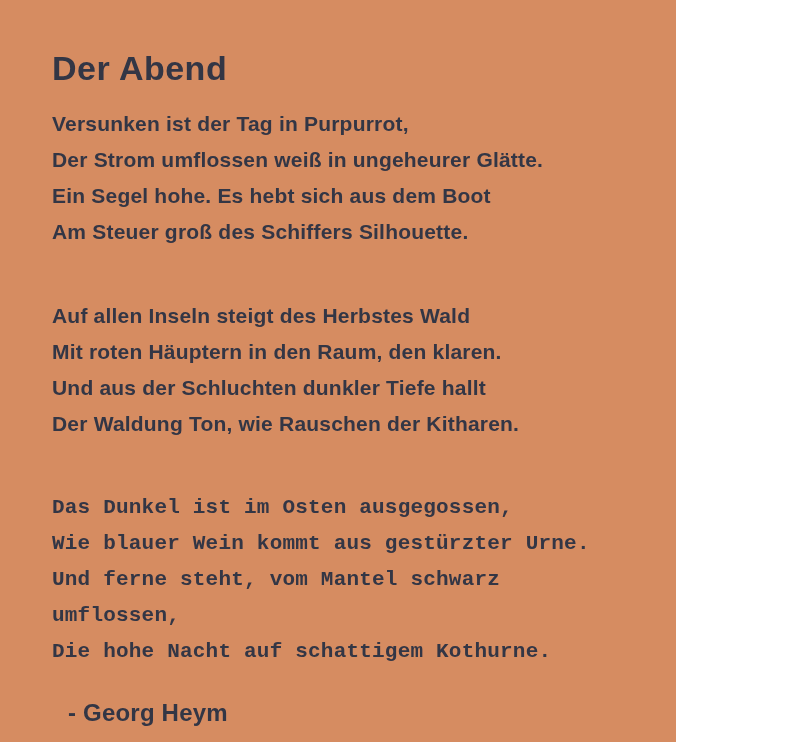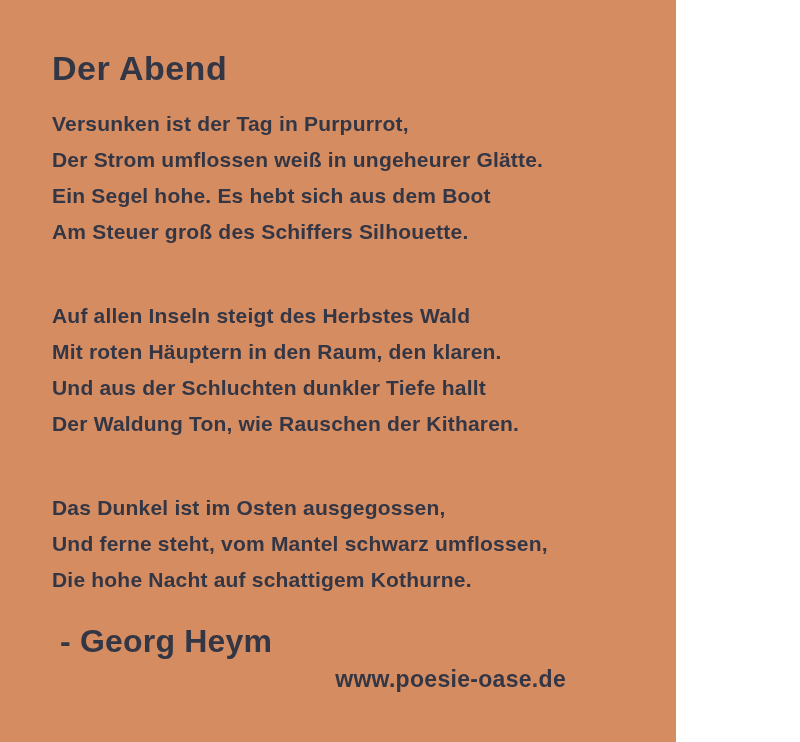--- a/index.html
+++ b/index.html
@@ -23,31 +23,32 @@
     font-size: 34px;
     font-weight: 700;
     line-height: 44px;
     letter-spacing: 0.5px;
   }
   .stanza {
     margin: 0 0 48px 0;
   }
   .stanza.last {
     margin-bottom: 25px;
+    font-family: Liberation Mono, monospace;
   }
   .line {
     margin: 0;
     font-size: 21px;
     font-weight: 700;
     line-height: 36px;
     letter-spacing: 0.2px;
   }
   .author {
-    margin: 8px;
-    font-size: 32px;
+    margin: 16px;
+    font-size: 24px;
     font-weight: 700;
     line-height: 36px;
     letter-spacing: 0.2px;
   }
   .website {
     margin: 2px 54px 0 0;
     font-size: 23px;
     font-weight: 700;
     line-height: 24px;
     text-align: right;
@@ -70,20 +71,21 @@
 
   <div class="stanza">
     <p class="line">Auf allen Inseln steigt des Herbstes Wald</p>
     <p class="line">Mit roten Häuptern in den Raum, den klaren.</p>
     <p class="line">Und aus der Schluchten dunkler Tiefe hallt</p>
     <p class="line">Der Waldung Ton, wie Rauschen der Kitharen.</p>
   </div>
 
   <div class="stanza last">
     <p class="line">Das Dunkel ist im Osten ausgegossen,</p>
+    <p class="line">Wie blauer Wein kommt aus gestürzter Urne.</p>
     <p class="line">Und ferne steht, vom Mantel schwarz umflossen,</p>
     <p class="line">Die hohe Nacht auf schattigem Kothurne.</p>
   </div>
 
   <p class="author">- Georg Heym</p>
 
   <p class="website">www.poesie-oase.de</p>
 
 </div>
 

